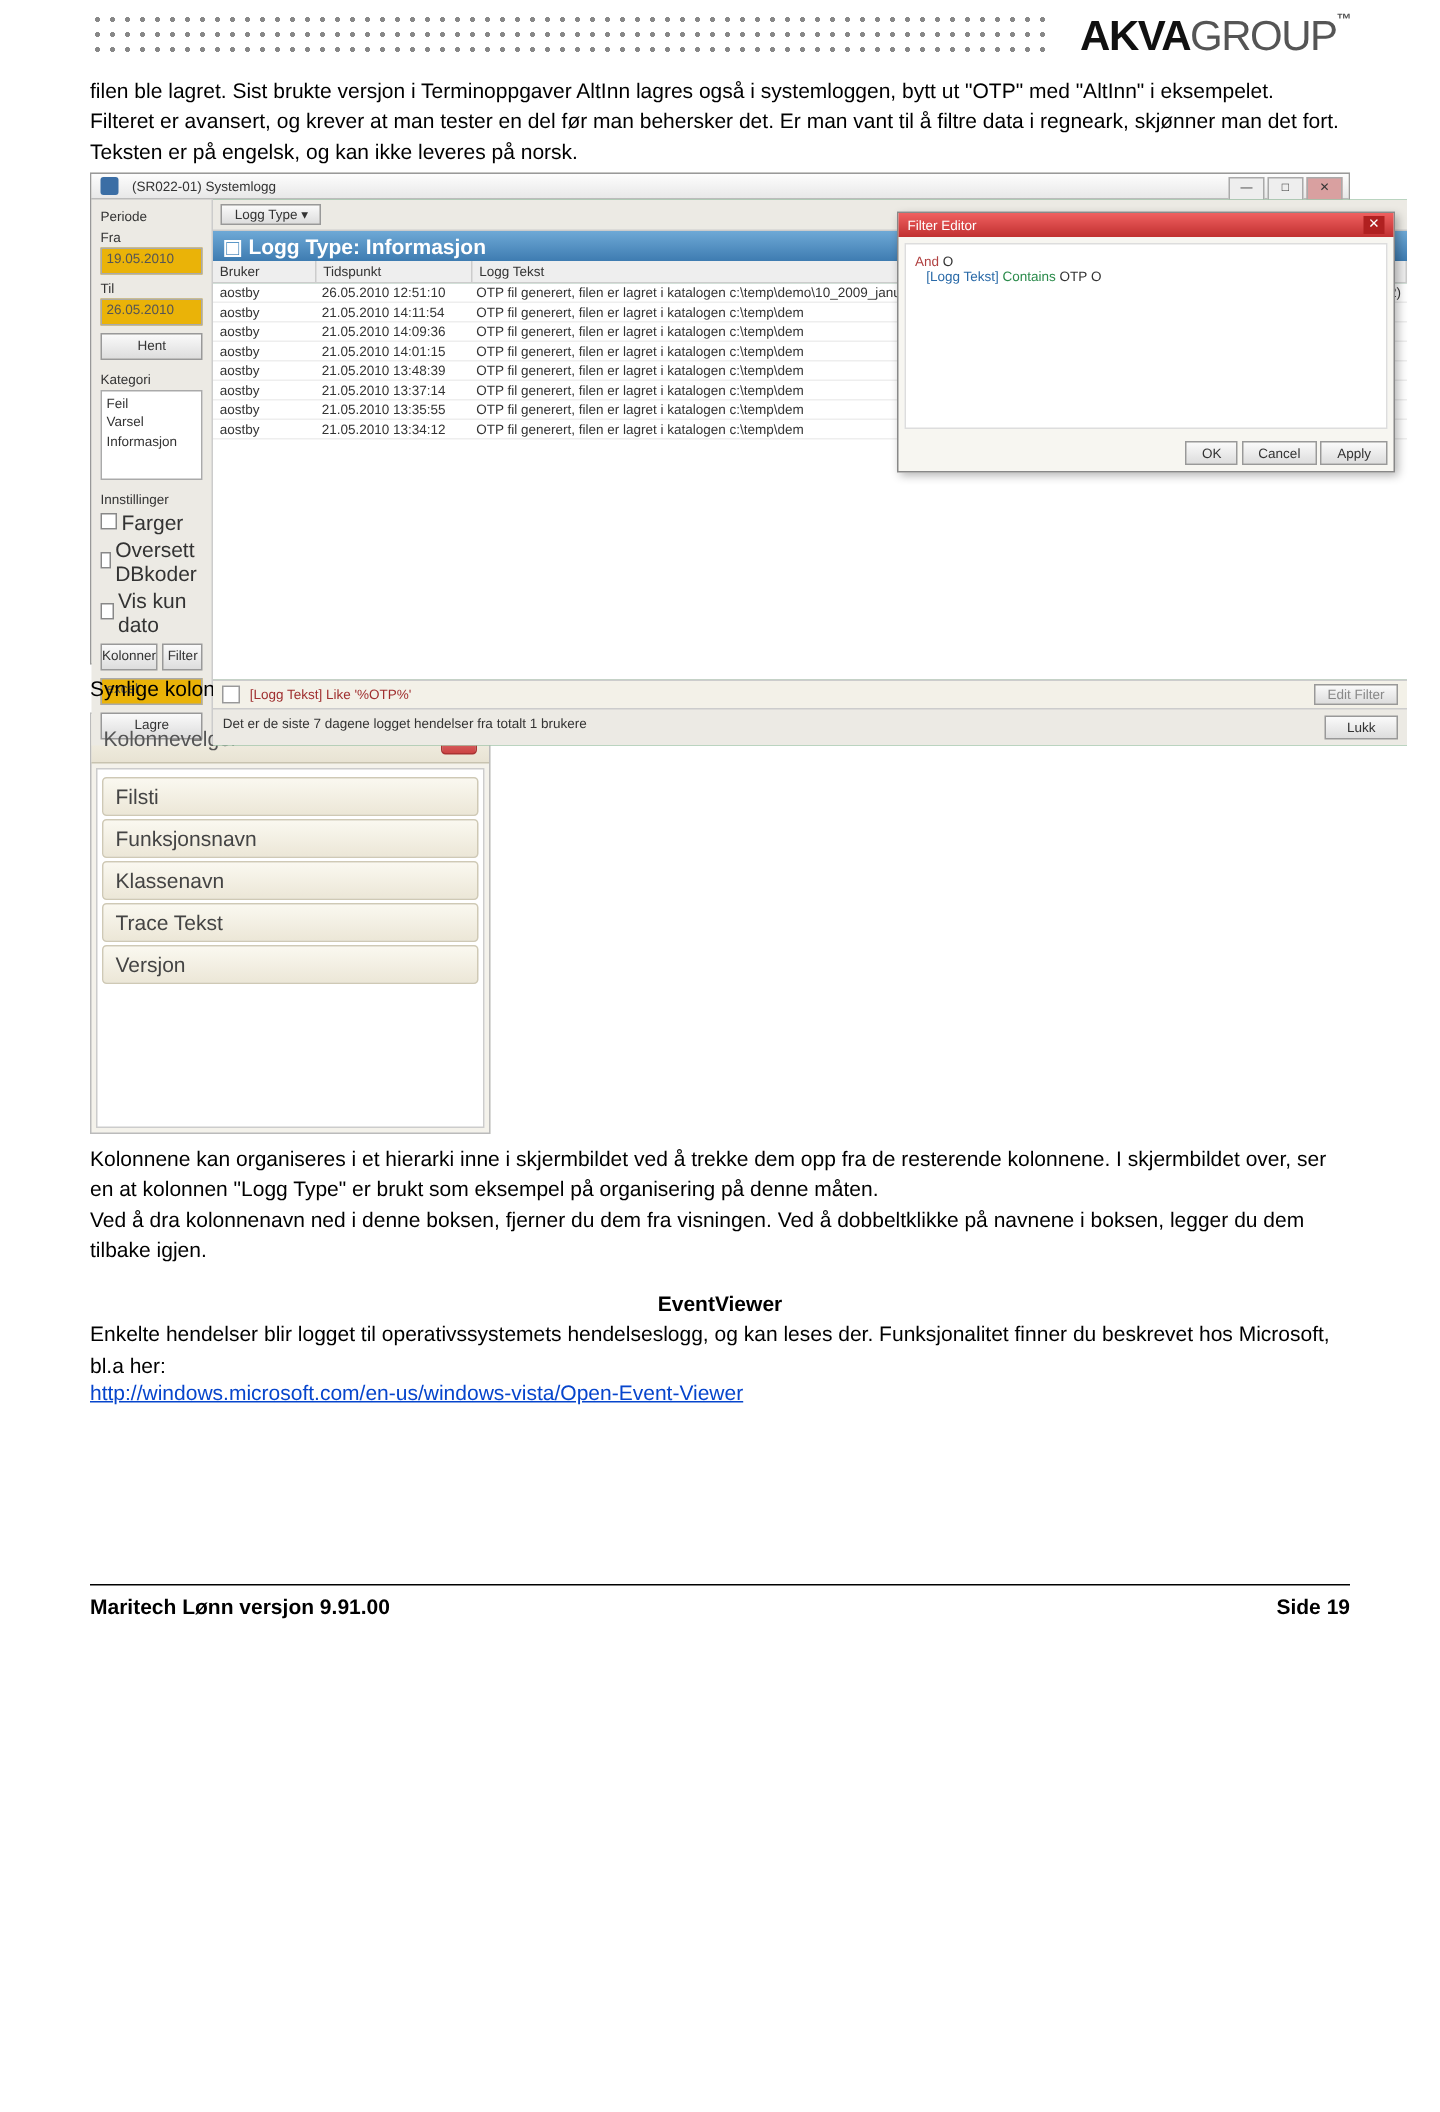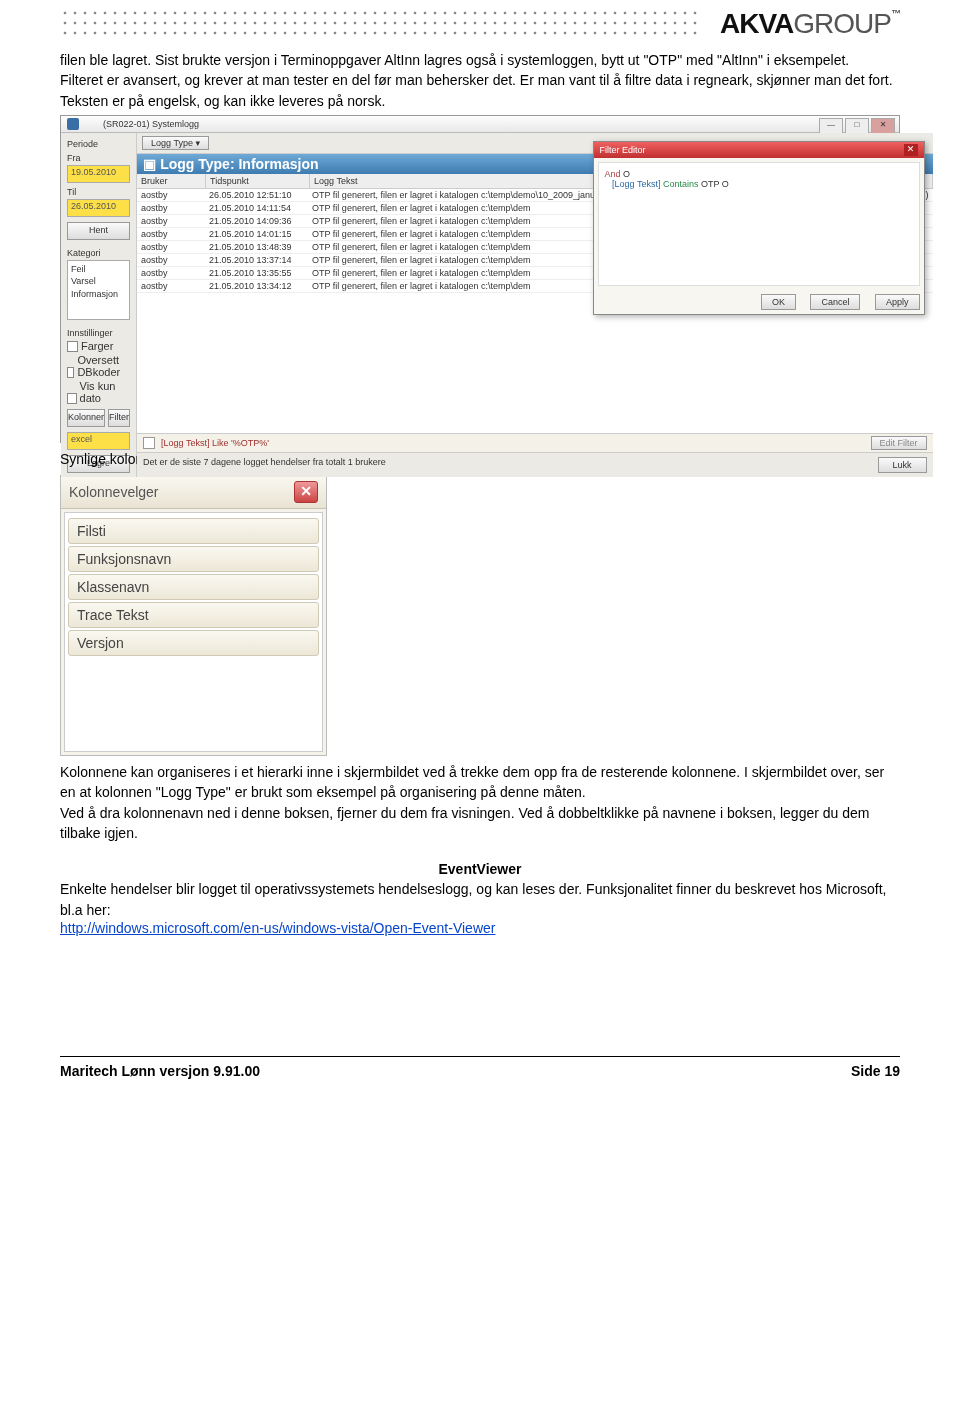--- a/index.html
+++ b/index.html
@@ -50,38 +50,38 @@
     color: #333;
     width: 100%;
     box-sizing: border-box;
     margin: 4px 0 6px 0;
   }
   .shot1 { height: 328px; display:flex; flex-direction:column; }
   .titlebar {
     background: linear-gradient(#fdfdfd,#e8e8e8);
     border-bottom: 1px solid #bbb;
     padding: 2px 6px;
-    display:flex; align-items:center; gap:24px;
+    display:flex; align-items:center; gap:9px;
     position: relative;
   }
   .winicon { width:12px; height:12px; background:#3b6ea5; border-radius:2px;}
   .winbtns { position:absolute; right:4px; top:2px; display:flex; gap:2px;}
   .wb { width:22px; height:14px; background:#eee; border:1px solid #aaa; font-size:8px; text-align:center; line-height:12px;}
   .wb.close{ background:#d9a0a0;}
   .shot1-body { flex:1; display:flex; }
   .leftpanel {
     width: 115px; background:#eceae4; border-right:1px solid #ccc;
     padding: 4px 6px; box-sizing:border-box;
     display:flex; flex-direction:column; gap:2px;
   }
   .lp-label { font-size:9px; color:#333; margin-top:2px;}
-  .lp-input { background:#fde047; border:1px solid #aaa; height:14px; padding:1px 3px; font-size:9px; color:#555;}
+  .lp-input { background:#eab308; border:1px solid #aaa; height:14px; padding:1px 3px; font-size:9px; color:#555;}
   .lp-btn { background:linear-gradient(#fafafa,#ddd); border:1px solid #999; height:16px; font-size:9px; text-align:center; line-height:14px; margin-top:3px;}
   .lp-tree { background:#fff; border:1px solid #aaa; height:54px; padding:2px 3px; line-height:1.4;}
-  .lp-check { font-size:11px; display:flex; align-items:flex-end; gap:3px;}
+  .lp-check { font-size:14px; display:flex; align-items:center; gap:3px;}
   .lp-check .cb { width:9px; height:9px; border:1px solid #888; background:#fff;}
   .lp-btnrow { display:flex; gap:3px;}
   .lp-btnrow .lp-btn { flex:1;}
   .mainpanel { flex:1; display:flex; flex-direction:column; background:#15803d; position:relative;justify-content:flex-end;}
   .toolbar { padding:3px 5px; border-bottom:1px solid #ccc; background:#eceae4;}
   .tb-drop { display:inline-block; background:linear-gradient(#fafafa,#ddd); border:1px solid #999; padding:1px 8px;}
   .bluebar { background:linear-gradient(#6ea9d6,#3e7cb1); color:#fff; padding:2px 6px; font-weight:bold; font-size:14px;}
   .gridhead { display:flex; background:#eee; border-bottom:1px solid #ccc;}
   .gh { padding:2px 4px; border-right:1px solid #ccc;}
   .gh.c1{width:60px;} .gh.c2{width:95px;} .gh.c3{flex:1;}
@@ -101,21 +101,21 @@
     position:absolute; top:8px; right:8px; width:330px;
     background:#f7f6f1; border:1px solid #888; box-shadow:2px 2px 6px rgba(0,0,0,.3);
   }
   .fe-title{ background:linear-gradient(#f06060,#c03030); color:#fff; padding:2px 6px; font-size:9px; display:flex; align-items:center;}
   .fe-title .x{ margin-left:auto; width:14px; height:12px; background:#b02020; color:#fff; text-align:center; line-height:11px;}
   .fe-body{ padding:6px; min-height:110px; background:#fff; border:1px solid #ddd; margin:4px; font-size:9px;}
   .fe-body .and{color:#b04040;}
   .fe-body .field{color:#2a6aa8;}
   .fe-body .op{color:#2a8a4a;}
   .fe-btns{ padding:4px; text-align:right;}
-  .fe-btns .b{ display:inline-block; background:linear-gradient(#fafafa,#ddd); border:1px solid #999; padding:2px 10px; margin-left:12px;}
+  .fe-btns .b{ display:inline-block; background:linear-gradient(#fafafa,#ddd); border:1px solid #999; padding:2px 10px; margin-left:0;}
 
   
   .shot2 {
     width: 265px; border:1px solid #bbb; background:#f4f2eb;
     font-family: Tahoma, sans-serif; margin: 6px 0;
   }
   .kv-title {
     background: linear-gradient(#faf8f0,#e8e3d3);
     border-bottom:1px solid #c8c3b0;
     padding:5px 8px; font-size:14px; color:#555;

